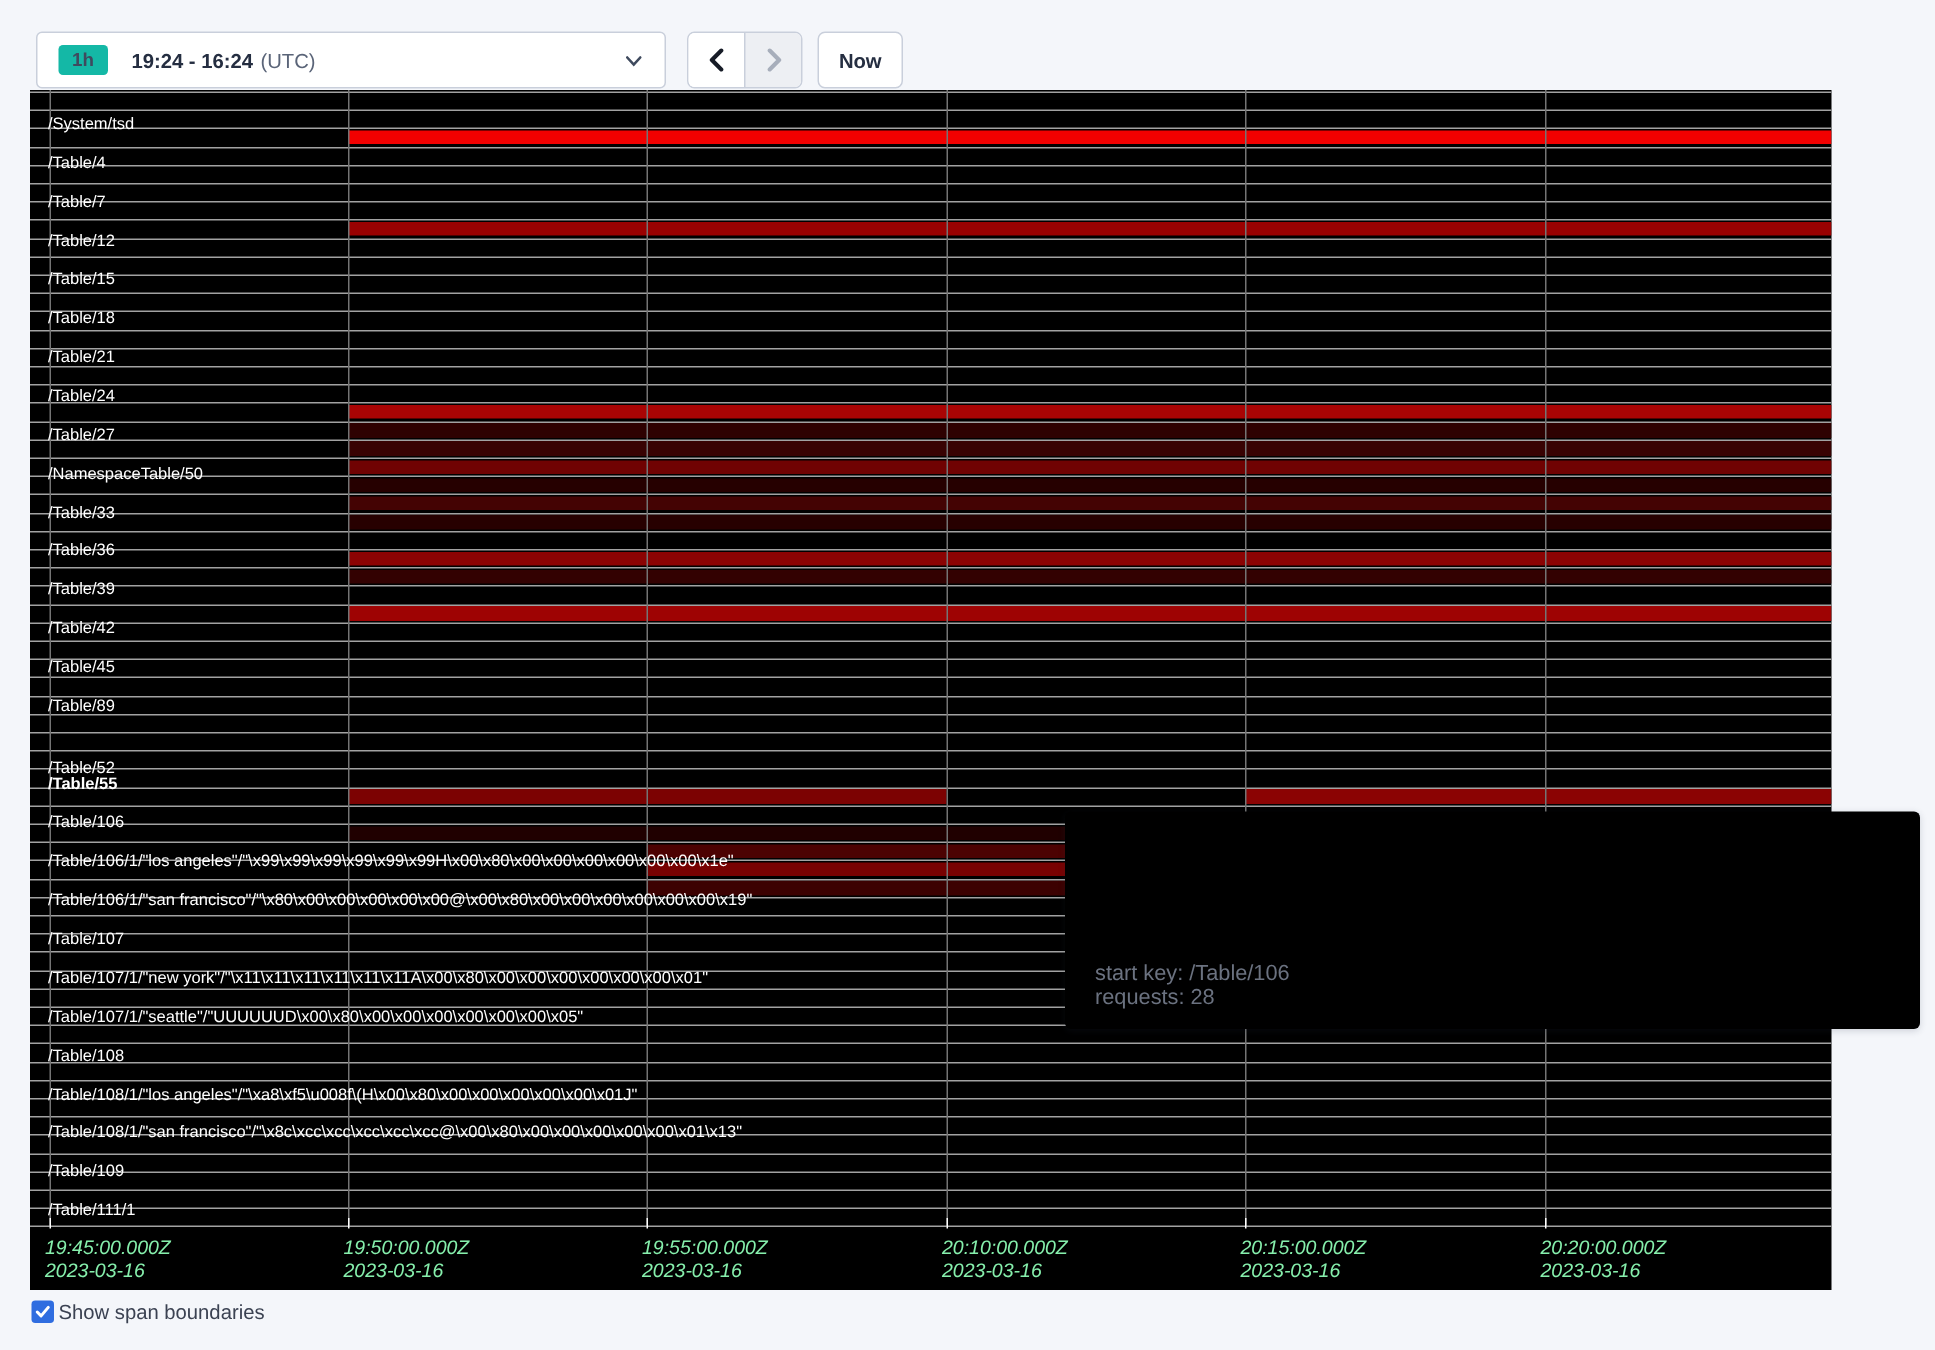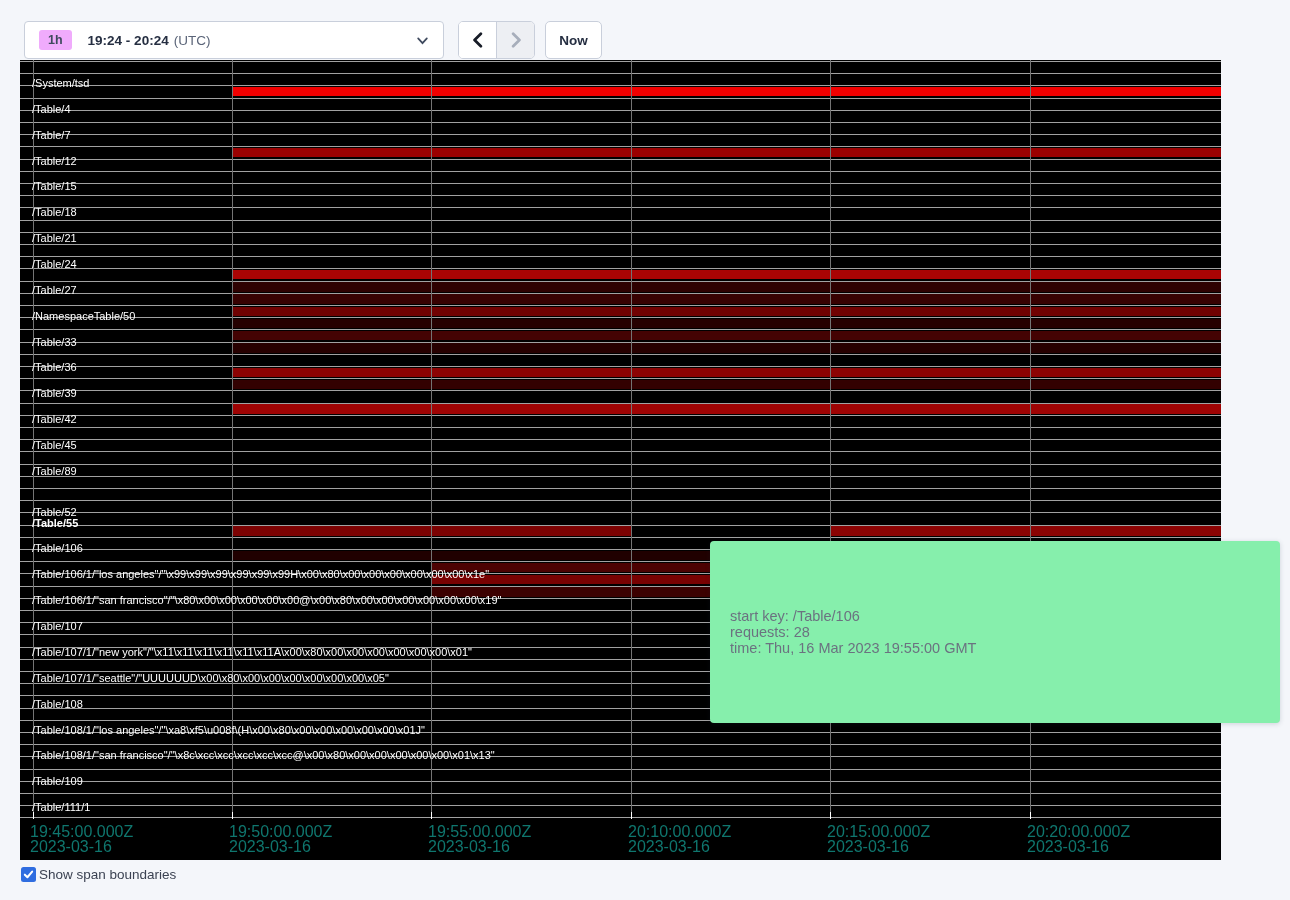--- a/index.html
+++ b/index.html
@@ -9,21 +9,21 @@
     font-family:"Liberation Sans", sans-serif;
     -webkit-font-smoothing:antialiased;
   }
   
   .time-dropdown{
     position:absolute;left:24px;top:21px;width:420px;height:38px;
     background:#fff;border:1px solid #c9cfdb;border-radius:4px;
     display:flex;align-items:center;box-sizing:border-box;padding:0 14px;cursor:pointer;
   }
   .time-badge{
-    background:#f0abfc;color:#3f4a5e;font-size:12.5px;font-weight:700;
+    background:#14b8a6;color:#3f4a5e;font-size:12.5px;font-weight:700;
     padding:4px 9px;border-radius:3px;margin-right:16px;line-height:1;
   }
   .time-range{font-size:13.5px;font-weight:700;color:#252e41;}
   .time-utc{font-size:13.5px;color:#5a6478;margin-left:5px;}
   .dd-caret{margin-left:auto;display:flex;align-items:center;}
   .nav-group{
     position:absolute;left:458px;top:21px;width:77px;height:38px;
     border:1px solid #c9cfdb;border-radius:5px;background:#fff;
     display:flex;box-sizing:border-box;overflow:hidden;
   }
@@ -43,45 +43,45 @@
   }
   .kv-band{position:absolute;height:9.5px;}
   .kv-hline{position:absolute;left:0;width:1201px;height:1px;background:#a2a2a2;}
   .kv-vline{position:absolute;top:0;width:1px;height:758px;background:#747474;}
   .kv-row-label{
     position:absolute;left:12px;height:13px;line-height:13px;
     color:#fff;font-size:11px;white-space:nowrap;z-index:5;
   }
   .kv-tick{position:absolute;top:752px;width:1px;height:7px;background:#fff;z-index:4;}
   .kv-axis-label{
-    position:absolute;top:764px;color:#0f766e;font-size:16px;line-height:15px;
-    white-space:nowrap;z-index:4;
+    position:absolute;top:764px;color:#86efac;font-size:13px;line-height:15px;
+    white-space:nowrap;z-index:4;font-style:italic;
   }
   
   .kv-tooltip{
-    position:absolute;left:710px;top:541px;width:570px;height:182px;
-    background:#86efac;border-radius:4px;box-shadow:0 1px 5px rgba(40,50,70,.18);
+    position:absolute;left:710px;top:541px;width:570px;height:145px;
+    background:#000000;border-radius:4px;box-shadow:0 1px 5px rgba(40,50,70,.18);
     box-sizing:border-box;padding:13px 20px;z-index:20;
-    display:flex;flex-direction:column;justify-content:center;
+    display:flex;flex-direction:column;justify-content:flex-end;
   }
   .kv-tooltip div{font-size:14.5px;color:#6b7280;white-space:nowrap;}
   
   .span-toggle{position:absolute;left:21px;top:866px;display:flex;align-items:center;}
   .checkbox{
     width:15px;height:15px;background:#2f6de0;border-radius:2.5px;
     display:flex;align-items:center;justify-content:center;cursor:pointer;flex:none;
   }
   .span-toggle label{font-size:13.5px;color:#3b4252;margin-left:3px;line-height:17px;}
 </style>
 </head>
 <body>
 
 <div class="time-dropdown">
   <span class="time-badge">1h</span>
-  <span class="time-range">19:24 - 20:24</span>
+  <span class="time-range">19:24 - 16:24</span>
   <span class="time-utc">(UTC)</span>
   <span class="dd-caret">
     <svg width="13" height="13" viewBox="0 0 12 12">
         <path d="M2 4 L6 8.4 L10 4" stroke="#3f4a5e" stroke-width="1.6" fill="none" stroke-linecap="round"></path>
       </svg>
   </span>
 </div>
 
 <div class="nav-group">
   <div class="nav-btn prev">
@@ -243,21 +243,20 @@
     <div class="kv-tick" style="left: 1010px;"></div>
     <div class="kv-axis-label" style="left: 1007px;">
       <div>20:20:00.000Z</div>
       <div>2023-03-16</div>
     </div>
   </div>
 
 <div class="kv-tooltip">
   <div>start key: /Table/106</div>
   <div>requests: 28</div>
-  <div>time: Thu, 16 Mar 2023 19:55:00 GMT</div>
 </div>
 
 <div class="span-toggle">
   <span class="checkbox" style="background: rgb(47, 109, 224);">
     <svg width="11" height="11" viewBox="0 0 12 12">
         <path d="M2 6.2 L4.8 9 L10 2.8" stroke="#fff" stroke-width="2.2" fill="none" stroke-linecap="round" stroke-linejoin="round"></path>
       </svg>
   </span>
   <label>Show span boundaries</label>
 </div>

